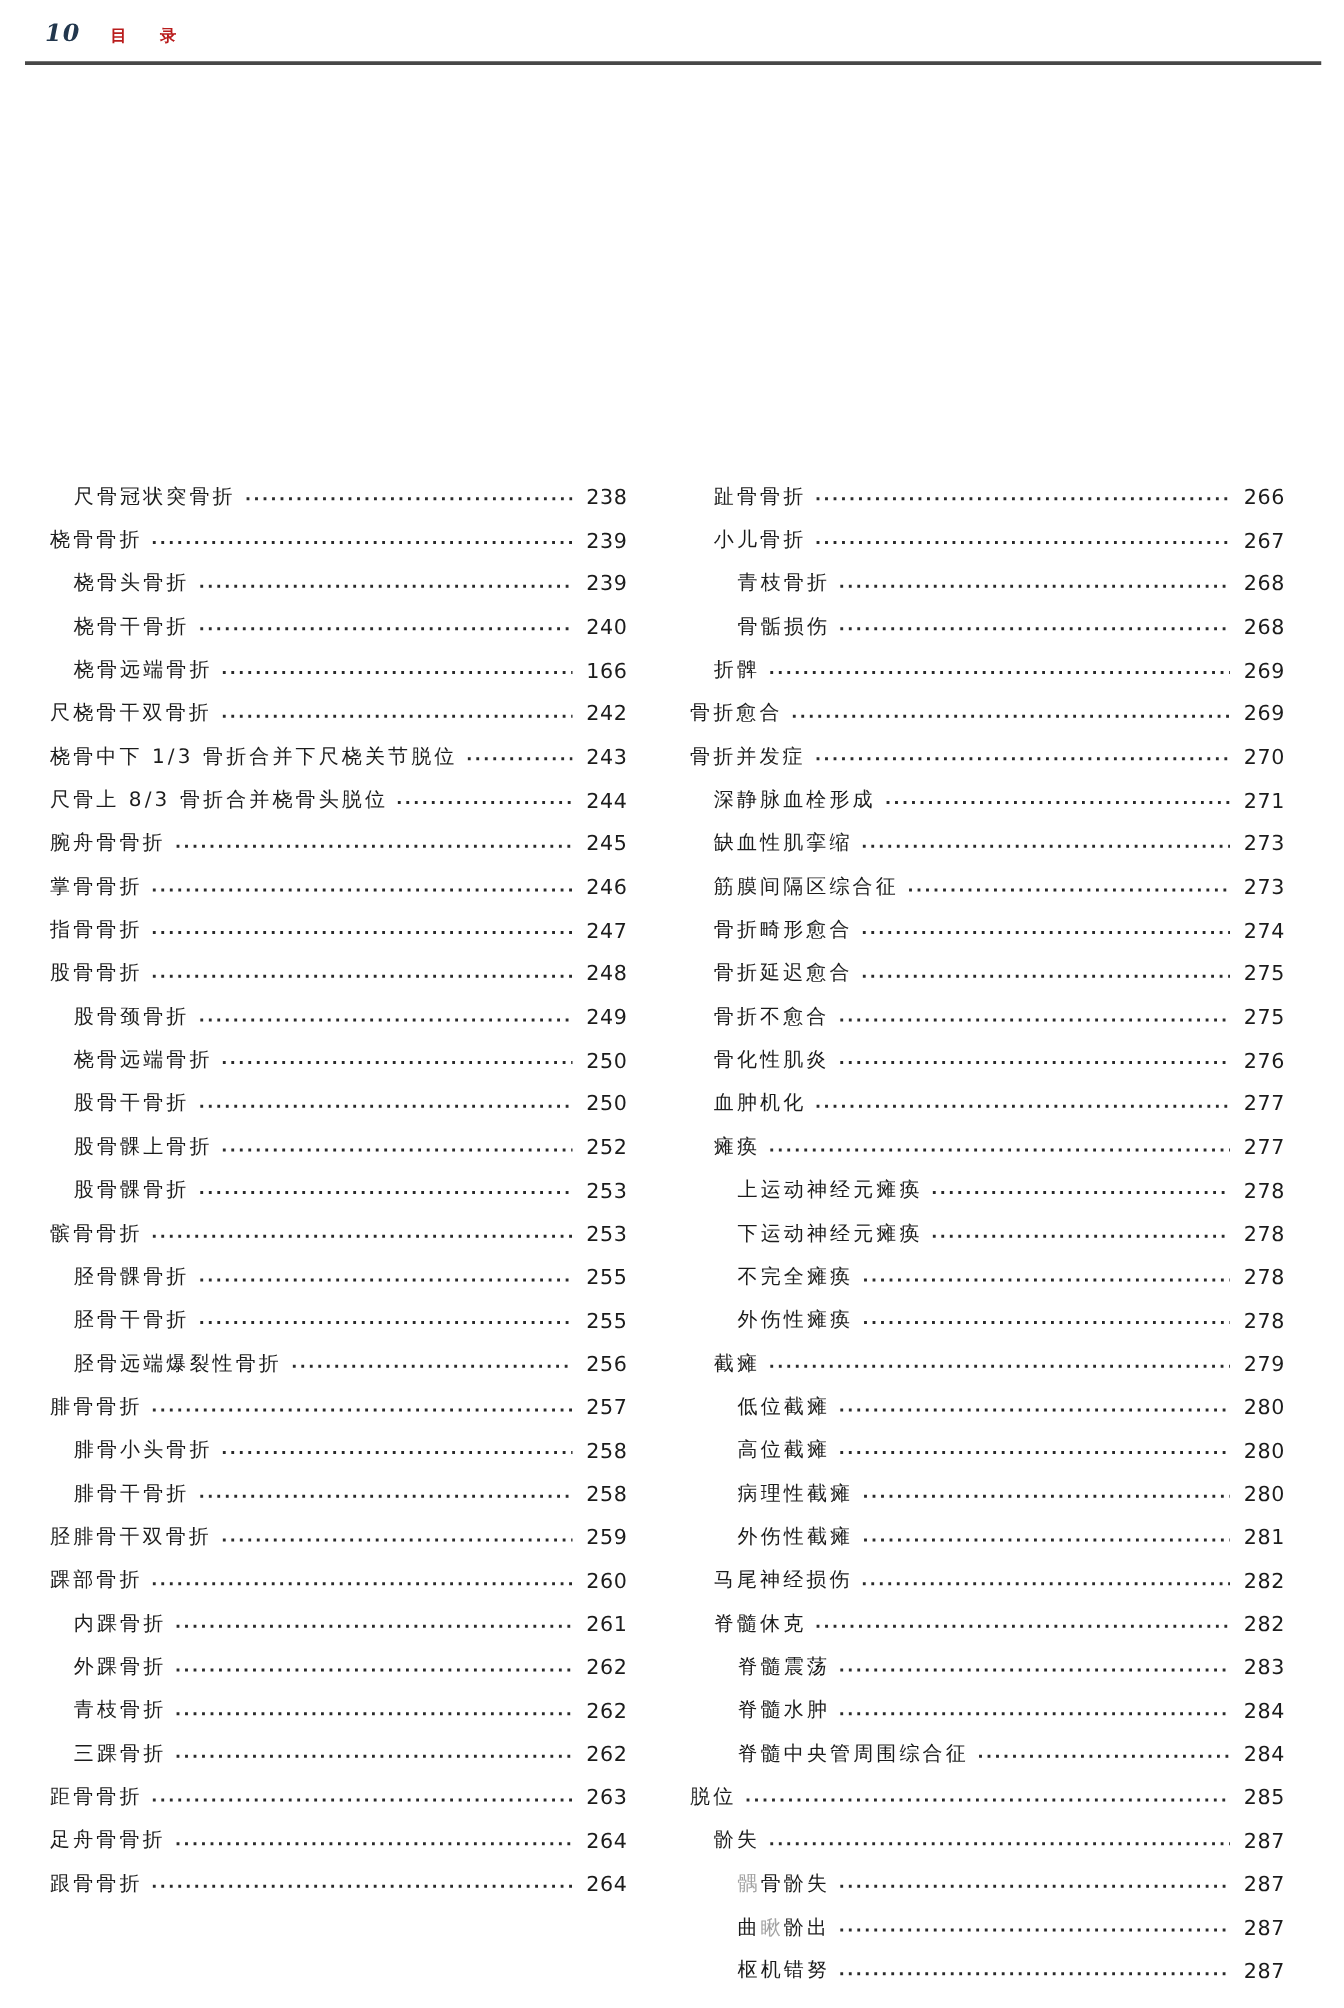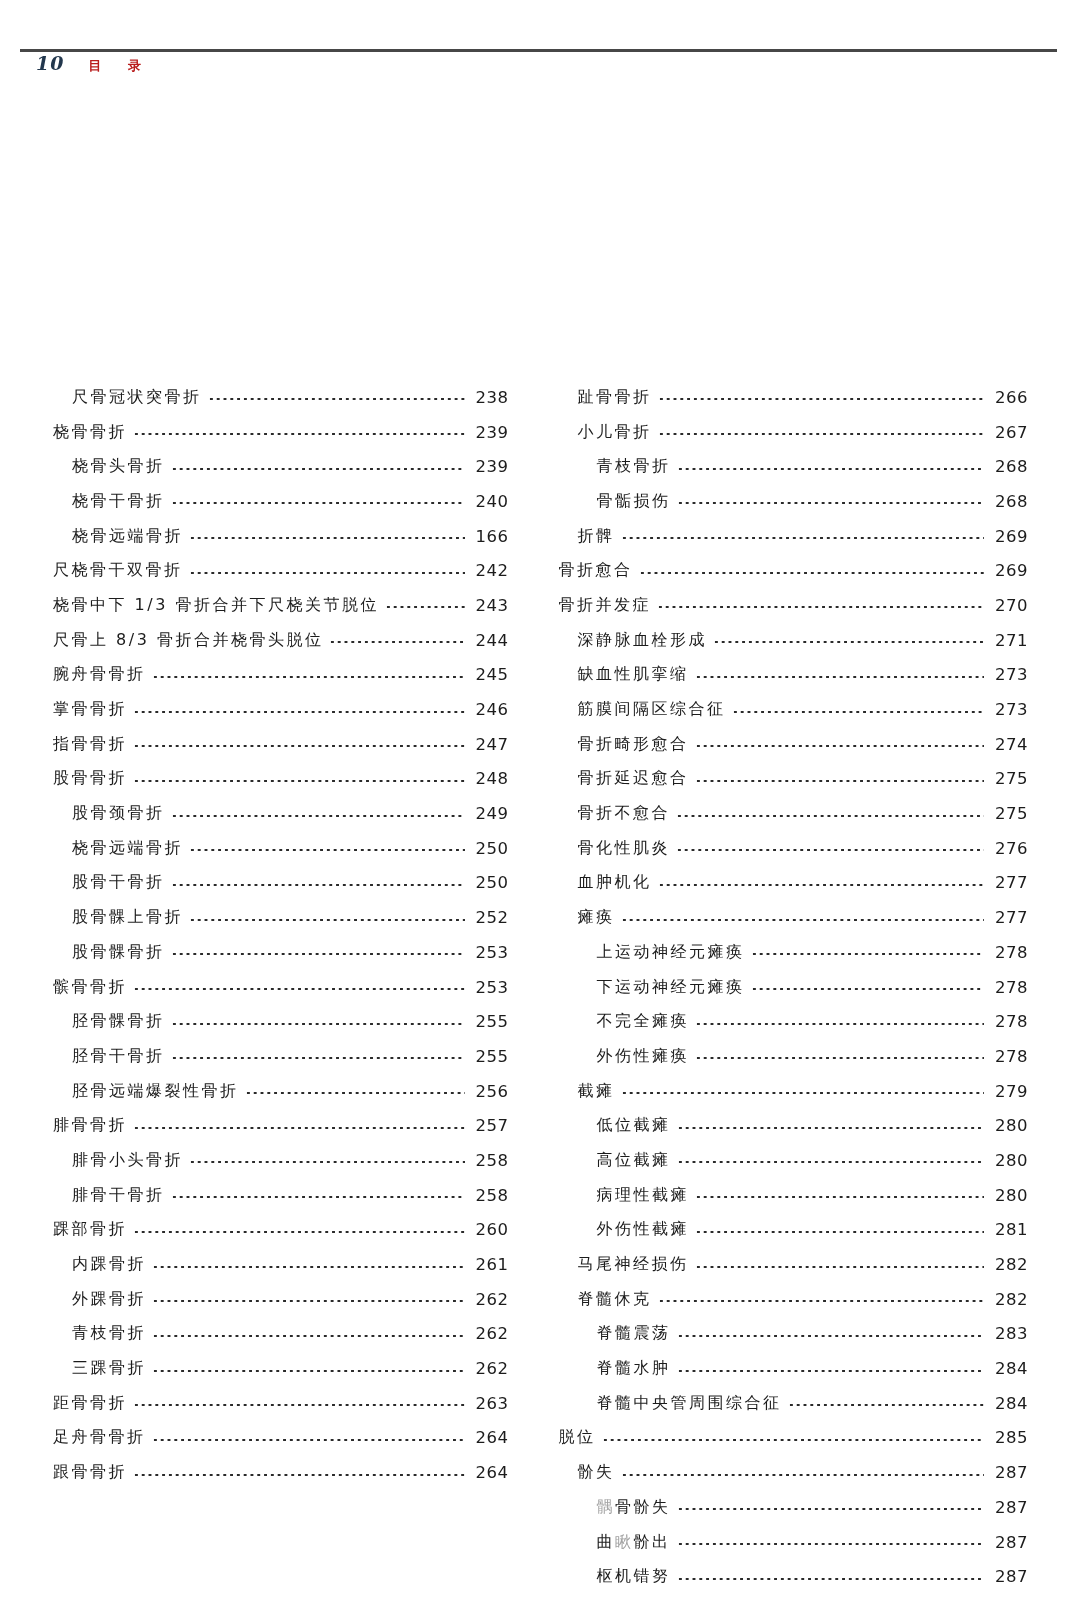--- a/index.html
+++ b/index.html
@@ -28,21 +28,20 @@
     display: flex;
     align-items: baseline;
   }
   .folio {
     font-family: "DejaVu Serif", serif;
     font-style: italic;
     font-weight: bold;
     font-size: 19px;
     color: #22374d;
     letter-spacing: 1px;
-    margin-top: 36px;
   }
   .header-title {
     margin-left: 24px;
     font-size: 13px;
     font-weight: bold;
     color: #b91c1c;
     letter-spacing: 11px;
   }
   .header-rule {
     position: absolute;
@@ -58,21 +57,21 @@
     left: 40px;
     top: 380px;
     width: 988px;
     display: flex;
     column-gap: 50px;
   }
   .toc-col {
     display: flex;
     flex-direction: column;
   }
-  .toc-col-left  { width: 462px; margin-left: 13px; }
+  .toc-col-left  { width: 462px; }
   .toc-col-right { width: 476px; }
   .toc-row {
     display: flex;
     align-items: center;
     height: 34.7px;
   }
   .lvl0 { padding-left: 0; }
   .lvl1 { padding-left: 19px; }
   .lvl2 { padding-left: 38px; }
   .lbl {
@@ -231,20 +230,25 @@
           <span class="lbl"><span>腓骨小头骨折</span></span>
           <span class="leader"></span>
           <span class="pg">258</span>
         </div>
         <div class="toc-row lvl1">
           <span class="lbl"><span>腓骨干骨折</span></span>
           <span class="leader"></span>
           <span class="pg">258</span>
         </div>
         <div class="toc-row lvl0">
+          <span class="lbl"><span>胫腓骨干双骨折</span></span>
+          <span class="leader"></span>
+          <span class="pg">259</span>
+        </div>
+        <div class="toc-row lvl0">
           <span class="lbl"><span>踝部骨折</span></span>
           <span class="leader"></span>
           <span class="pg">260</span>
         </div>
         <div class="toc-row lvl1">
           <span class="lbl"><span>内踝骨折</span></span>
           <span class="leader"></span>
           <span class="pg">261</span>
         </div>
         <div class="toc-row lvl1">

